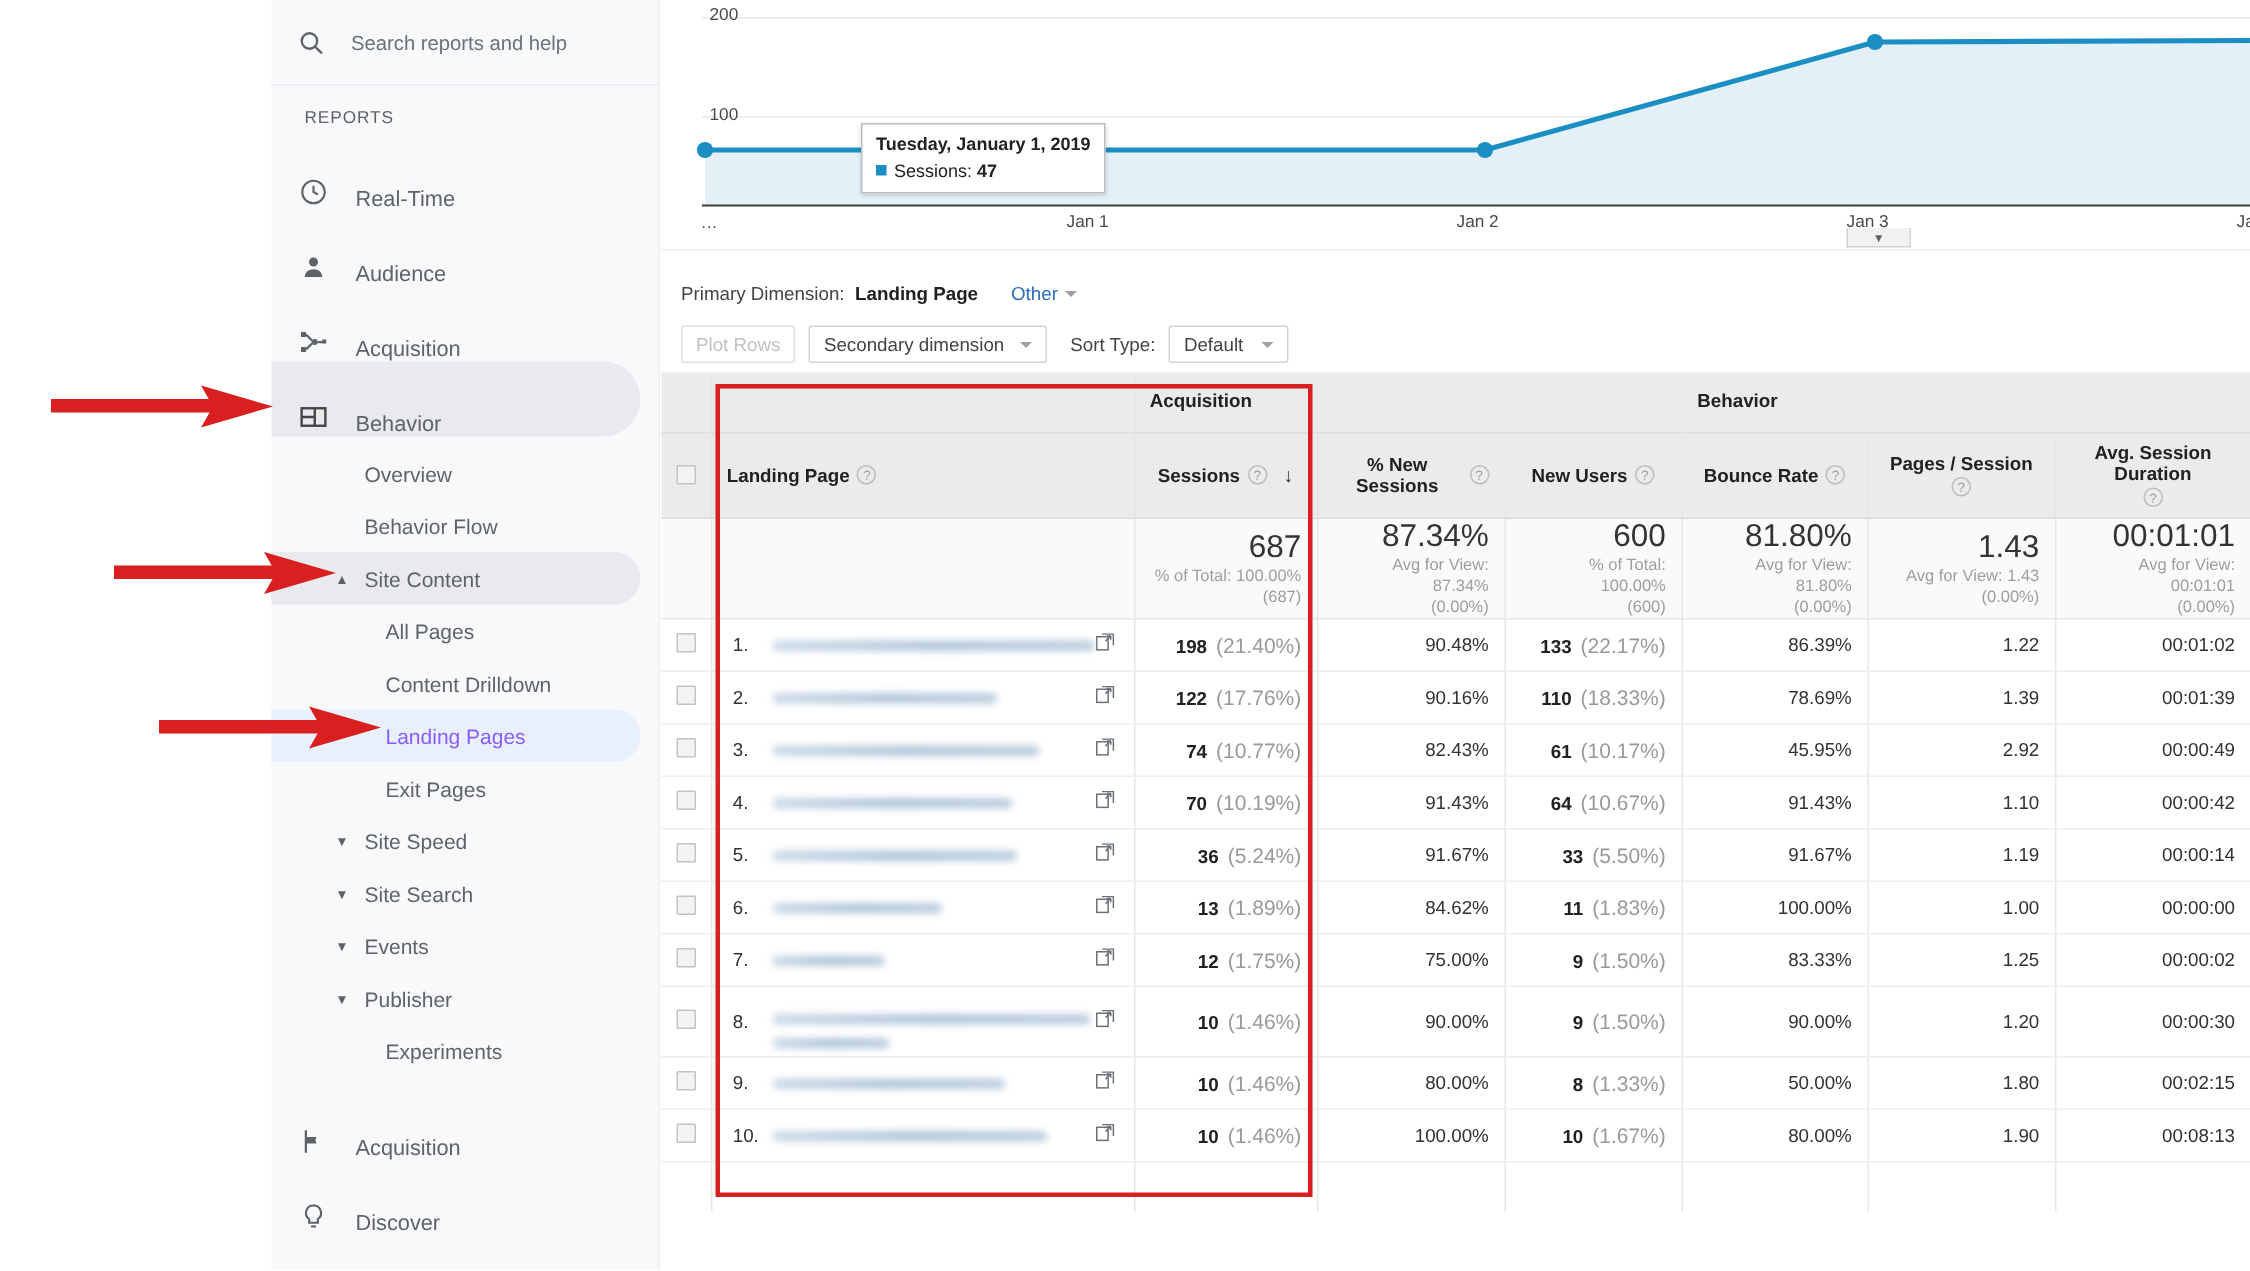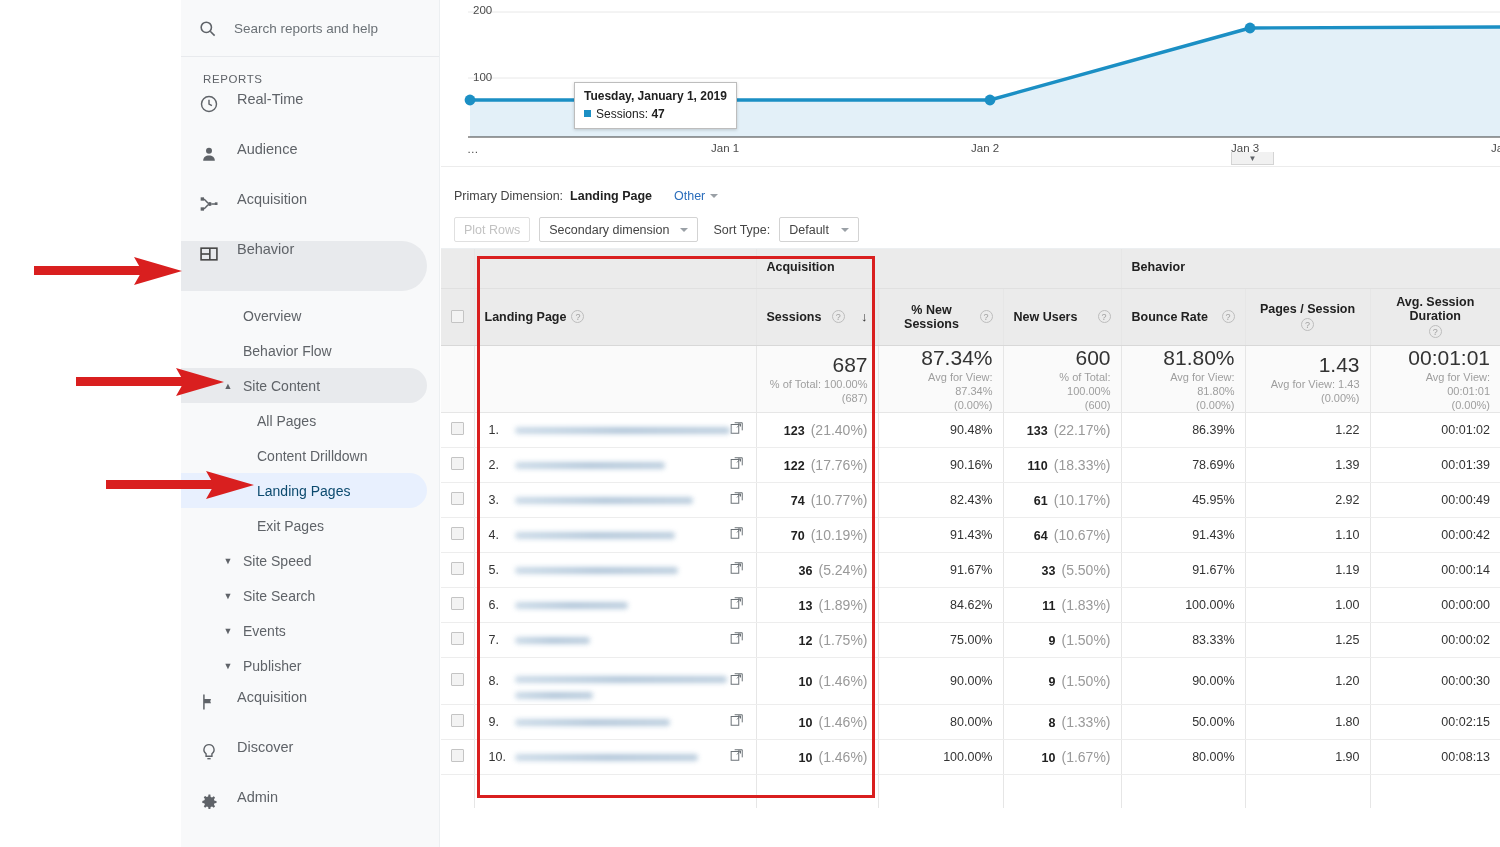--- a/index.html
+++ b/index.html
@@ -32,40 +32,40 @@
     width:180px;
   }
   .search-input::placeholder { color:#6b7176; }
 
   .section-label {
     font-size:11.5px; letter-spacing:.6px; color:#5f6368;
     padding:16px 0 6px 22px; font-weight:400;
   }
 
   .nav-item {
-    position:relative; display:flex; align-items:flex-start;
+    position:relative; display:flex; align-items:flex-end;
     height:50px; padding-left:15px; cursor:pointer;
     border-radius:0 25px 25px 0; margin-right:12px;
     font-size:14.5px; color:#5f6368;
   }
   .nav-item .ico { width:26px; height:26px; flex:0 0 26px; display:flex; align-items:center; justify-content:center; color:#5f6368; }
   .nav-item .lbl { margin-left:15px; }
   .nav-item.active { background:#e8eaed; }
 
   .sub-item {
     display:flex; align-items:center; height:35px;
     font-size:14px; color:#5f6368; cursor:pointer;
     border-radius:0 20px 20px 0; margin-right:12px;
   }
   .sub-item .tri { width:14px; flex:0 0 14px; margin-left:40px; font-size:9px; color:#5f6368; text-align:center; }
   .sub-item .tri.blank { color:transparent; }
   .sub-item .sl { margin-left:8px; }
   .sub-item.grouped { background:#e8eaed; }
   .sub-item.selected { background:#e8f0fe; }
-  .sub-item.selected .sl { color:#0c4a6e; }
+  .sub-item.selected .sl { color:#8b5cf6; }
   .sub-item.lvl3 { padding-left:0; }
   .sub-item.lvl3 .tri { margin-left:54px; }
 
   
   .main { position:absolute; left:441px; top:0; width:1059px; height:847px; background:#fff; }
 
   
   .chart-wrap { position:relative; width:1059px; height:158px; background:#fff; }
   .chart-svg { position:absolute; left:0; top:0; }
   .ytick { position:absolute; font-size:11.5px; color:#4a4a4a; }
@@ -119,21 +119,21 @@
     background:#ebebeb; height:39px; vertical-align:top;
     font-size:12.5px; font-weight:bold; color:#212121;
     padding:11px 0 0 10px; text-align:left;
     border-bottom:1px solid #e0e0e0;
   }
   .hdr-row th {
     background:#ebebeb; height:57px; vertical-align:middle;
     font-size:12.5px; font-weight:bold; color:#212121;
     border-bottom:1px solid #d8d8d8;
   }
-  .hdr-inner { display:flex; align-items:center; justify-content:space-between; padding:0 10px; gap:5px; }
+  .hdr-inner { display:flex; align-items:center; justify-content:center; padding:0 10px; gap:5px; }
   .hdr-inner.left { justify-content:flex-start; }
   .hdr-inner.ctr { justify-content:center; flex-direction:column; gap:2px; }
   .qmark {
     display:inline-flex; align-items:center; justify-content:center;
     width:13px; height:13px; border:1px solid #bdbdbd; border-radius:50%;
     font-size:9px; color:#9e9e9e; font-weight:normal; flex:0 0 13px;
   }
   .sort-arrow { font-size:13px; color:#333; margin-left:6px; }
 
   .sum-row td { background:#fafafa; height:62px; border-bottom:1px solid #e6e6e6; vertical-align:middle; }
@@ -285,20 +285,24 @@
     <div class="sub-item">
       <span class="tri">▼</span>
       <span class="sl">Events</span>
     </div>
 
     <div class="sub-item">
       <span class="tri">▼</span>
       <span class="sl">Publisher</span>
     </div>
 
+    <div class="sub-item lvl3">
+      <span class="tri blank"></span>
+      <span class="sl">Experiments</span>
+    </div>
 
     <div class="nav-item" style="margin-top:6px">
       <span class="ico">
         <svg width="20" height="20" viewBox="0 0 24 24" fill="#5f6368">
           <path d="M5 3v18h1.8v-7.4h7.6l-.9-2.6.9-2.6H6.8V3z"></path>
         </svg>
       </span>
       <span class="lbl">Acquisition</span>
     </div>
 
@@ -510,21 +514,21 @@
                   </span>
                   <span class="ext-ico"><svg width="14" height="14" viewBox="0 0 24 24" fill="none" stroke="#6b7176" stroke-width="1.7">
                       <rect x="2" y="6" width="13" height="15"></rect>
                       <polyline points="8,3 21,3 21,16"></polyline>
                       <polyline points="12,11 18,5"></polyline>
                       <polyline points="18,5 13.5,5"></polyline>
                       <polyline points="18,5 18,9.5"></polyline>
                     </svg></span>
                 </div>
               </td>
-              <td class="cell-r"><span class="num">123</span><span class="pct">(21.40%)</span></td>
+              <td class="cell-r"><span class="num">198</span><span class="pct">(21.40%)</span></td>
               <td class="cell-r"><span class="num2">90.48%</span></td>
               <td class="cell-r"><span class="num">133</span><span class="pct">(22.17%)</span></td>
               <td class="cell-r"><span class="num2">86.39%</span></td>
               <td class="cell-r"><span class="num2">1.22</span></td>
               <td class="cell-r" style="border-right: none; padding-left: 48px;"><span class="num2">00:01:02</span></td>
             </tr>
             <tr class="data-row">
               <td class="cb-cell"><span class="cb"></span></td>
               <td class="lp-cell">
                 <div class="lp-inner">

